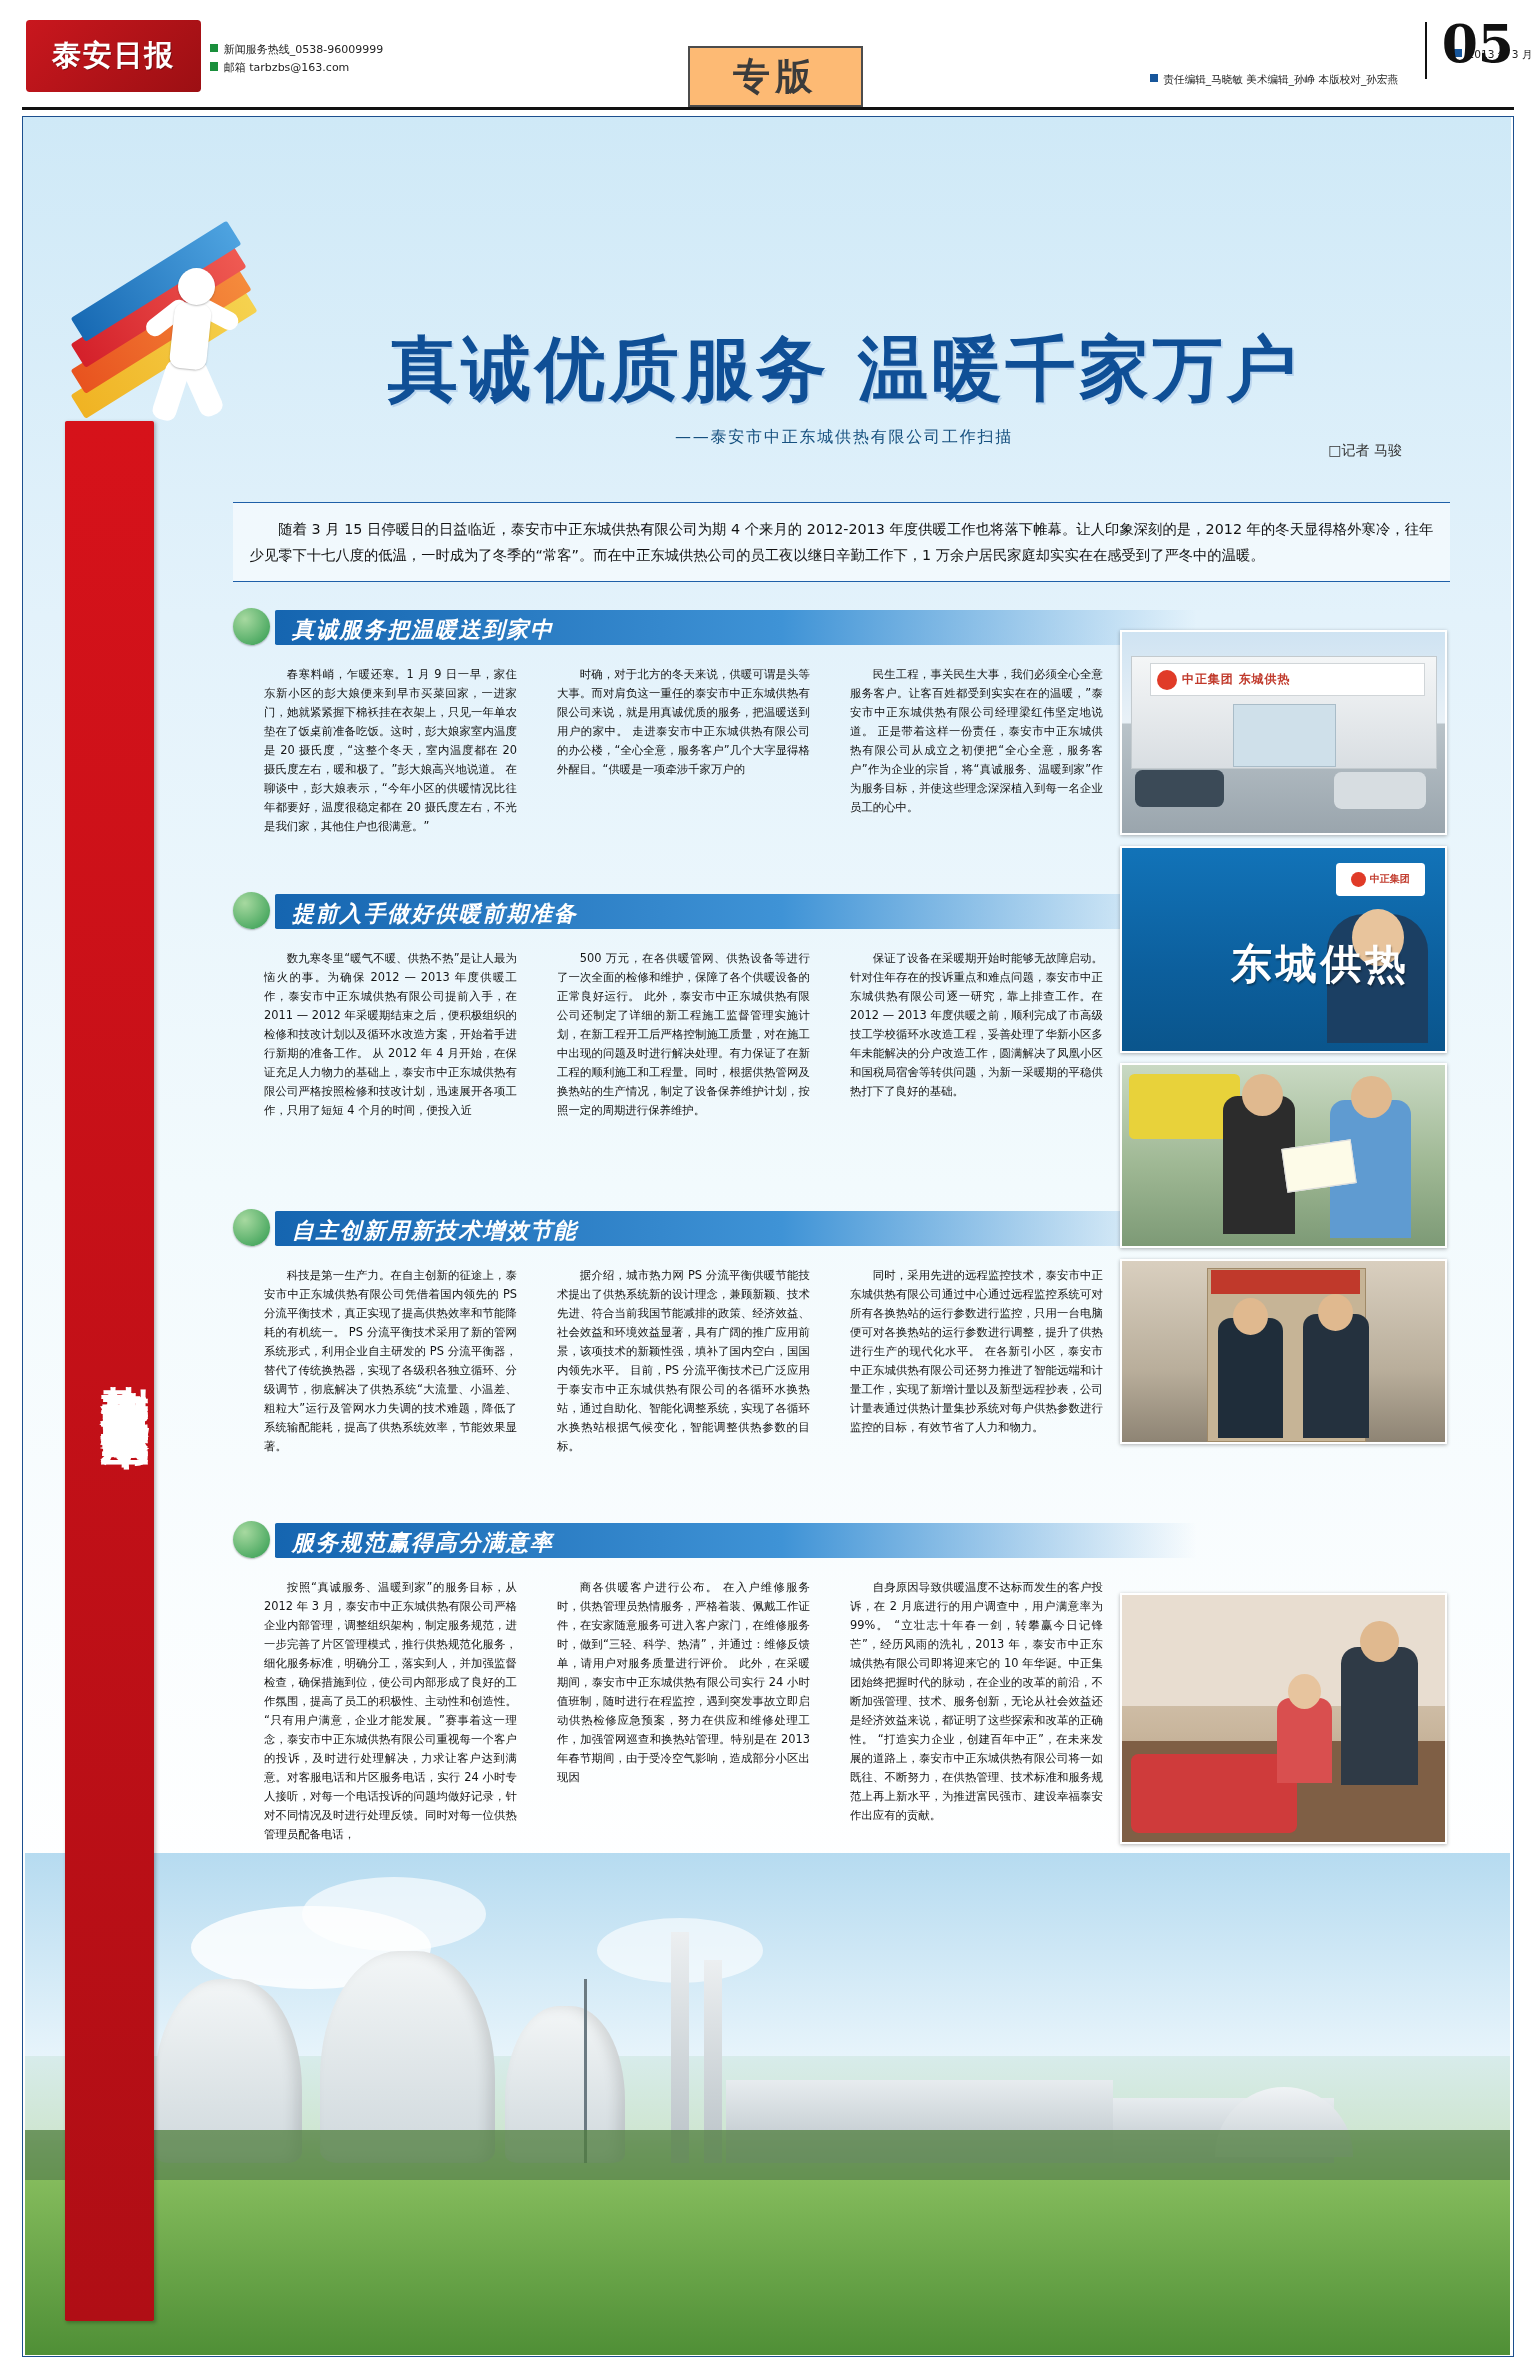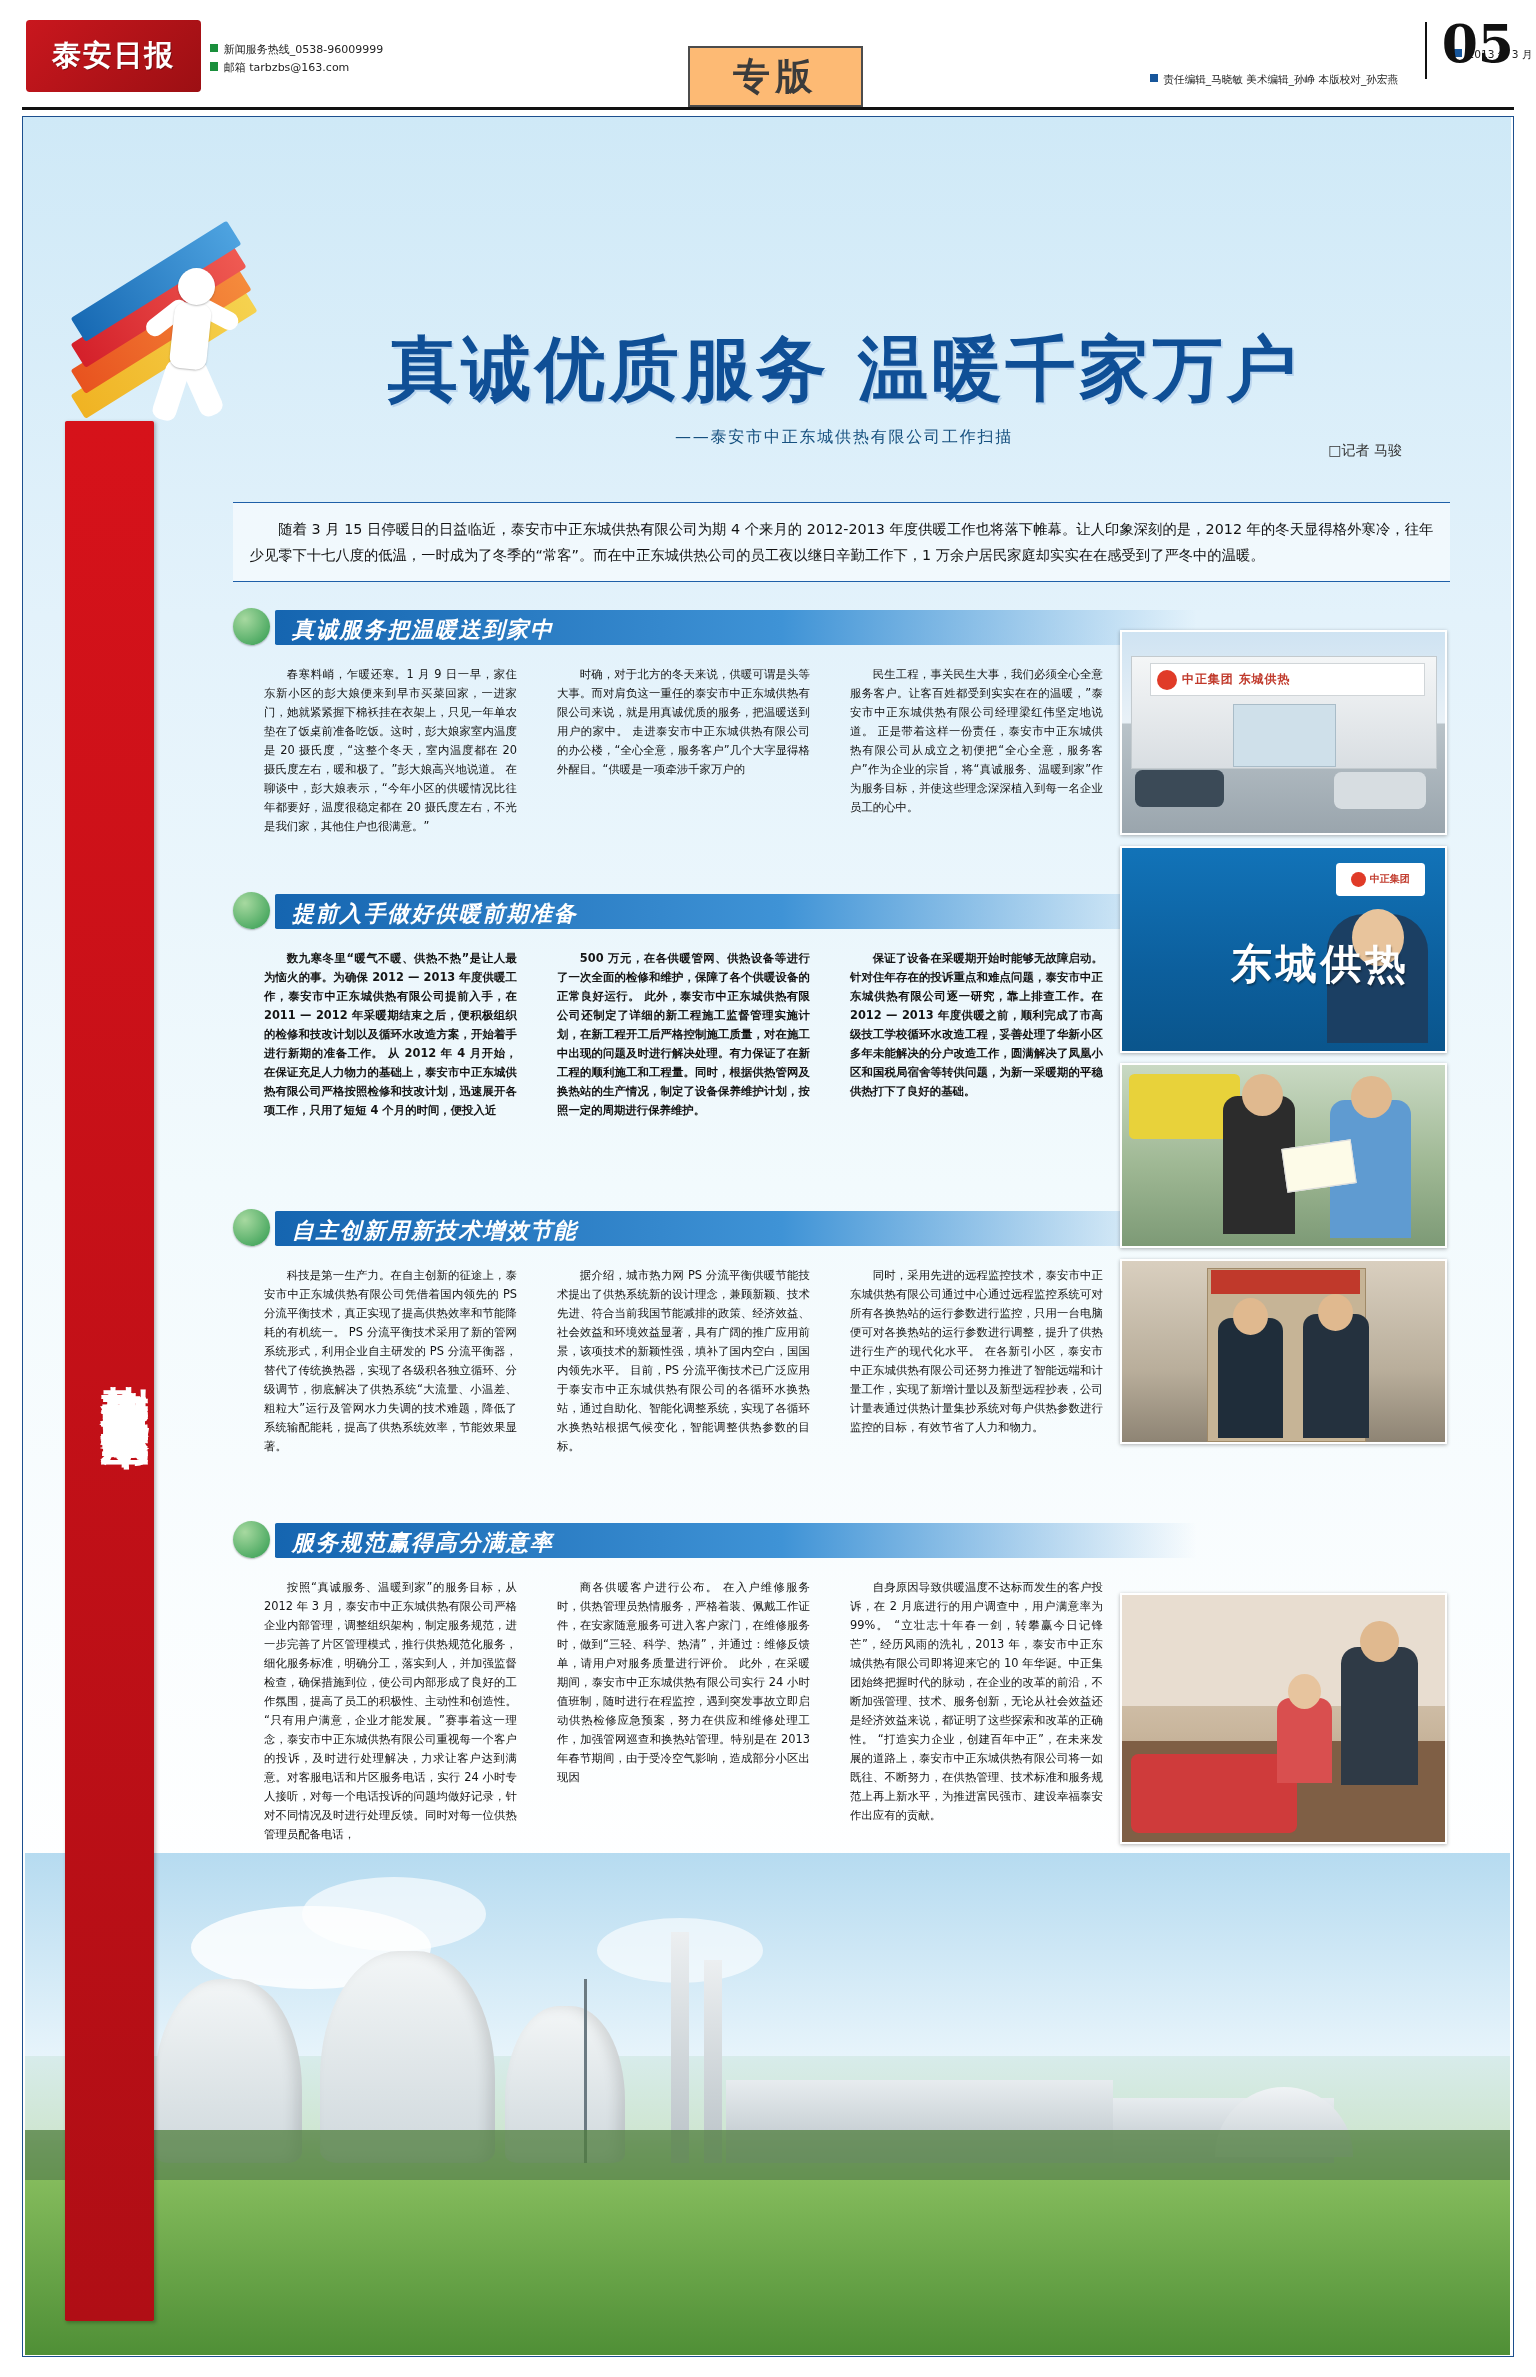--- a/index.html
+++ b/index.html
@@ -246,21 +246,21 @@
         <p>民生工程，事关民生大事，我们必须全心全意服务客户。让客百姓都受到实实在在的温暖，”泰安市中正东城供热有限公司经理梁红伟坚定地说道。
 正是带着这样一份责任，泰安市中正东城供热有限公司从成立之初便把“全心全意，服务客户”作为企业的宗旨，将“真诚服务、温暖到家”作为服务目标，并使这些理念深深植入到每一名企业员工的心中。</p>
       </div>
   </div>
 
   <div class="sec" style="left:210px;top:773px;">
     <div class="badge"></div>
     <div class="bar"></div>
     <div class="txt">提前入手做好供暖前期准备</div>
   </div>
-  <div class="cols" style="left:225px;top:832px;width:858px;font-weight:bold;">
+  <div class="cols" style="left:225px;top:832px;width:858px;">
     <div class="col" style="width:269px;">
         <p>数九寒冬里“暖气不暖、供热不热”是让人最为恼火的事。为确保 2012 — 2013 年度供暖工作，泰安市中正东城供热有限公司提前入手，在 2011 — 2012 年采暖期结束之后，便积极组织的检修和技改计划以及循环水改造方案，开始着手进行新期的准备工作。
 从 2012 年 4 月开始，在保证充足人力物力的基础上，泰安市中正东城供热有限公司严格按照检修和技改计划，迅速展开各项工作，只用了短短 4 个月的时间，便投入近</p>
       </div>
     <div class="col" style="width:269px;">
         <p>500 万元，在各供暖管网、供热设备等进行了一次全面的检修和维护，保障了各个供暖设备的正常良好运行。
 此外，泰安市中正东城供热有限公司还制定了详细的新工程施工监督管理实施计划，在新工程开工后严格控制施工质量，对在施工中出现的问题及时进行解决处理。有力保证了在新工程的顺利施工和工程量。同时，根据供热管网及换热站的生产情况，制定了设备保养维护计划，按照一定的周期进行保养维护。</p>
       </div>
     <div class="col" style="width:269px;">
         <p>保证了设备在采暖期开始时能够无故障启动。

